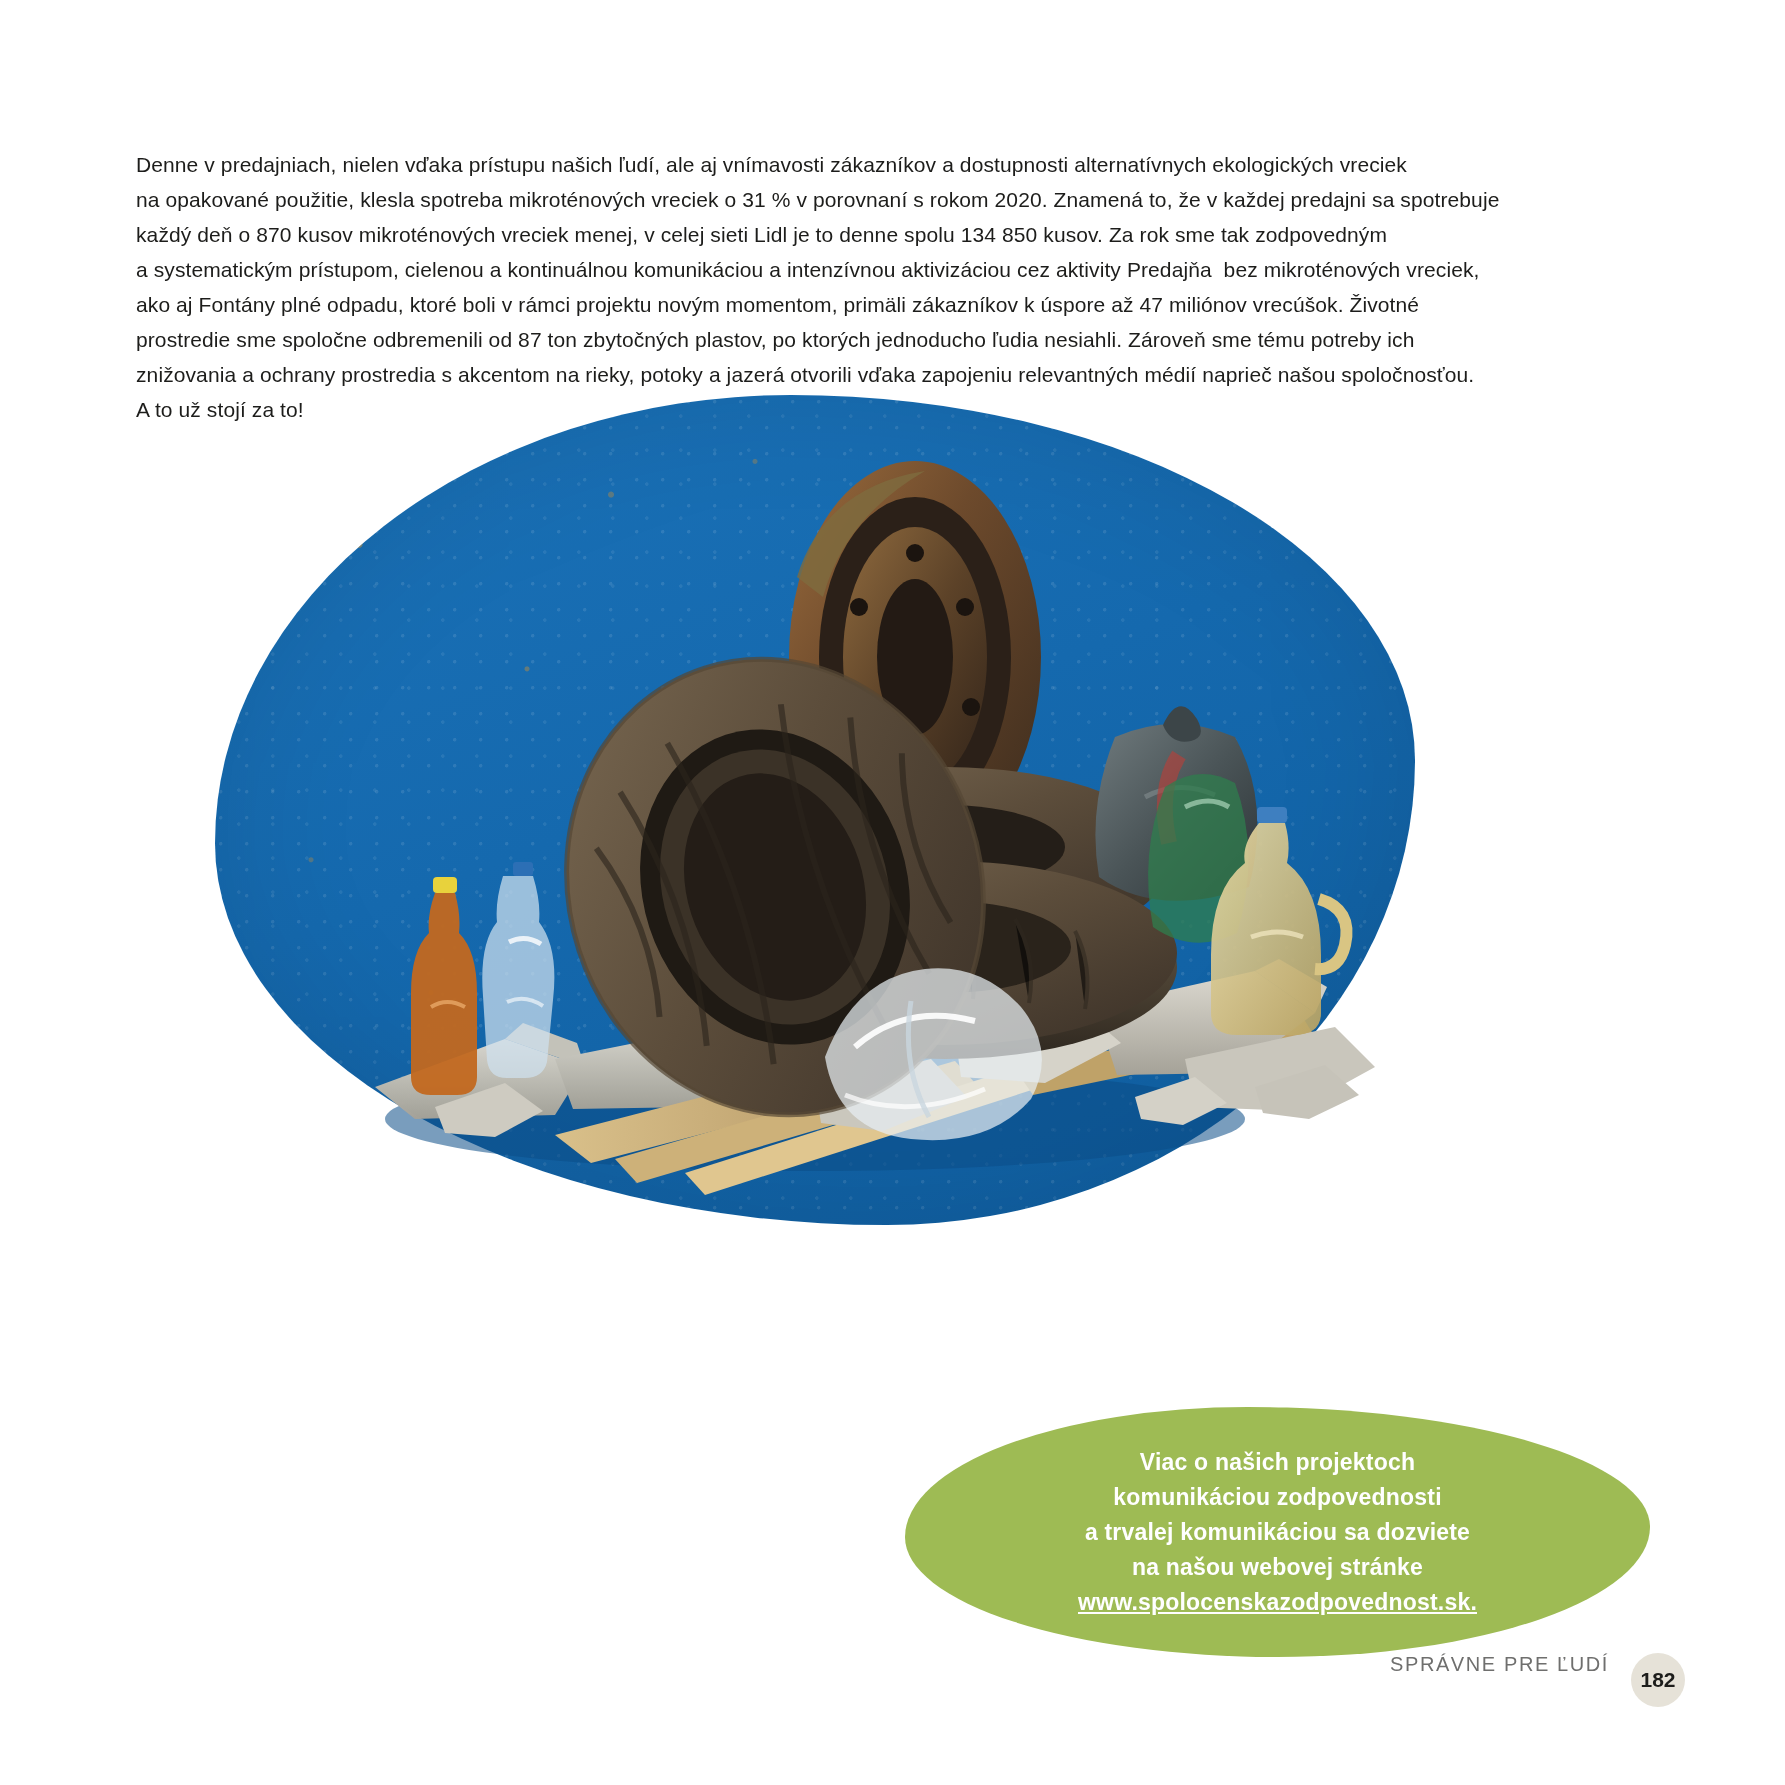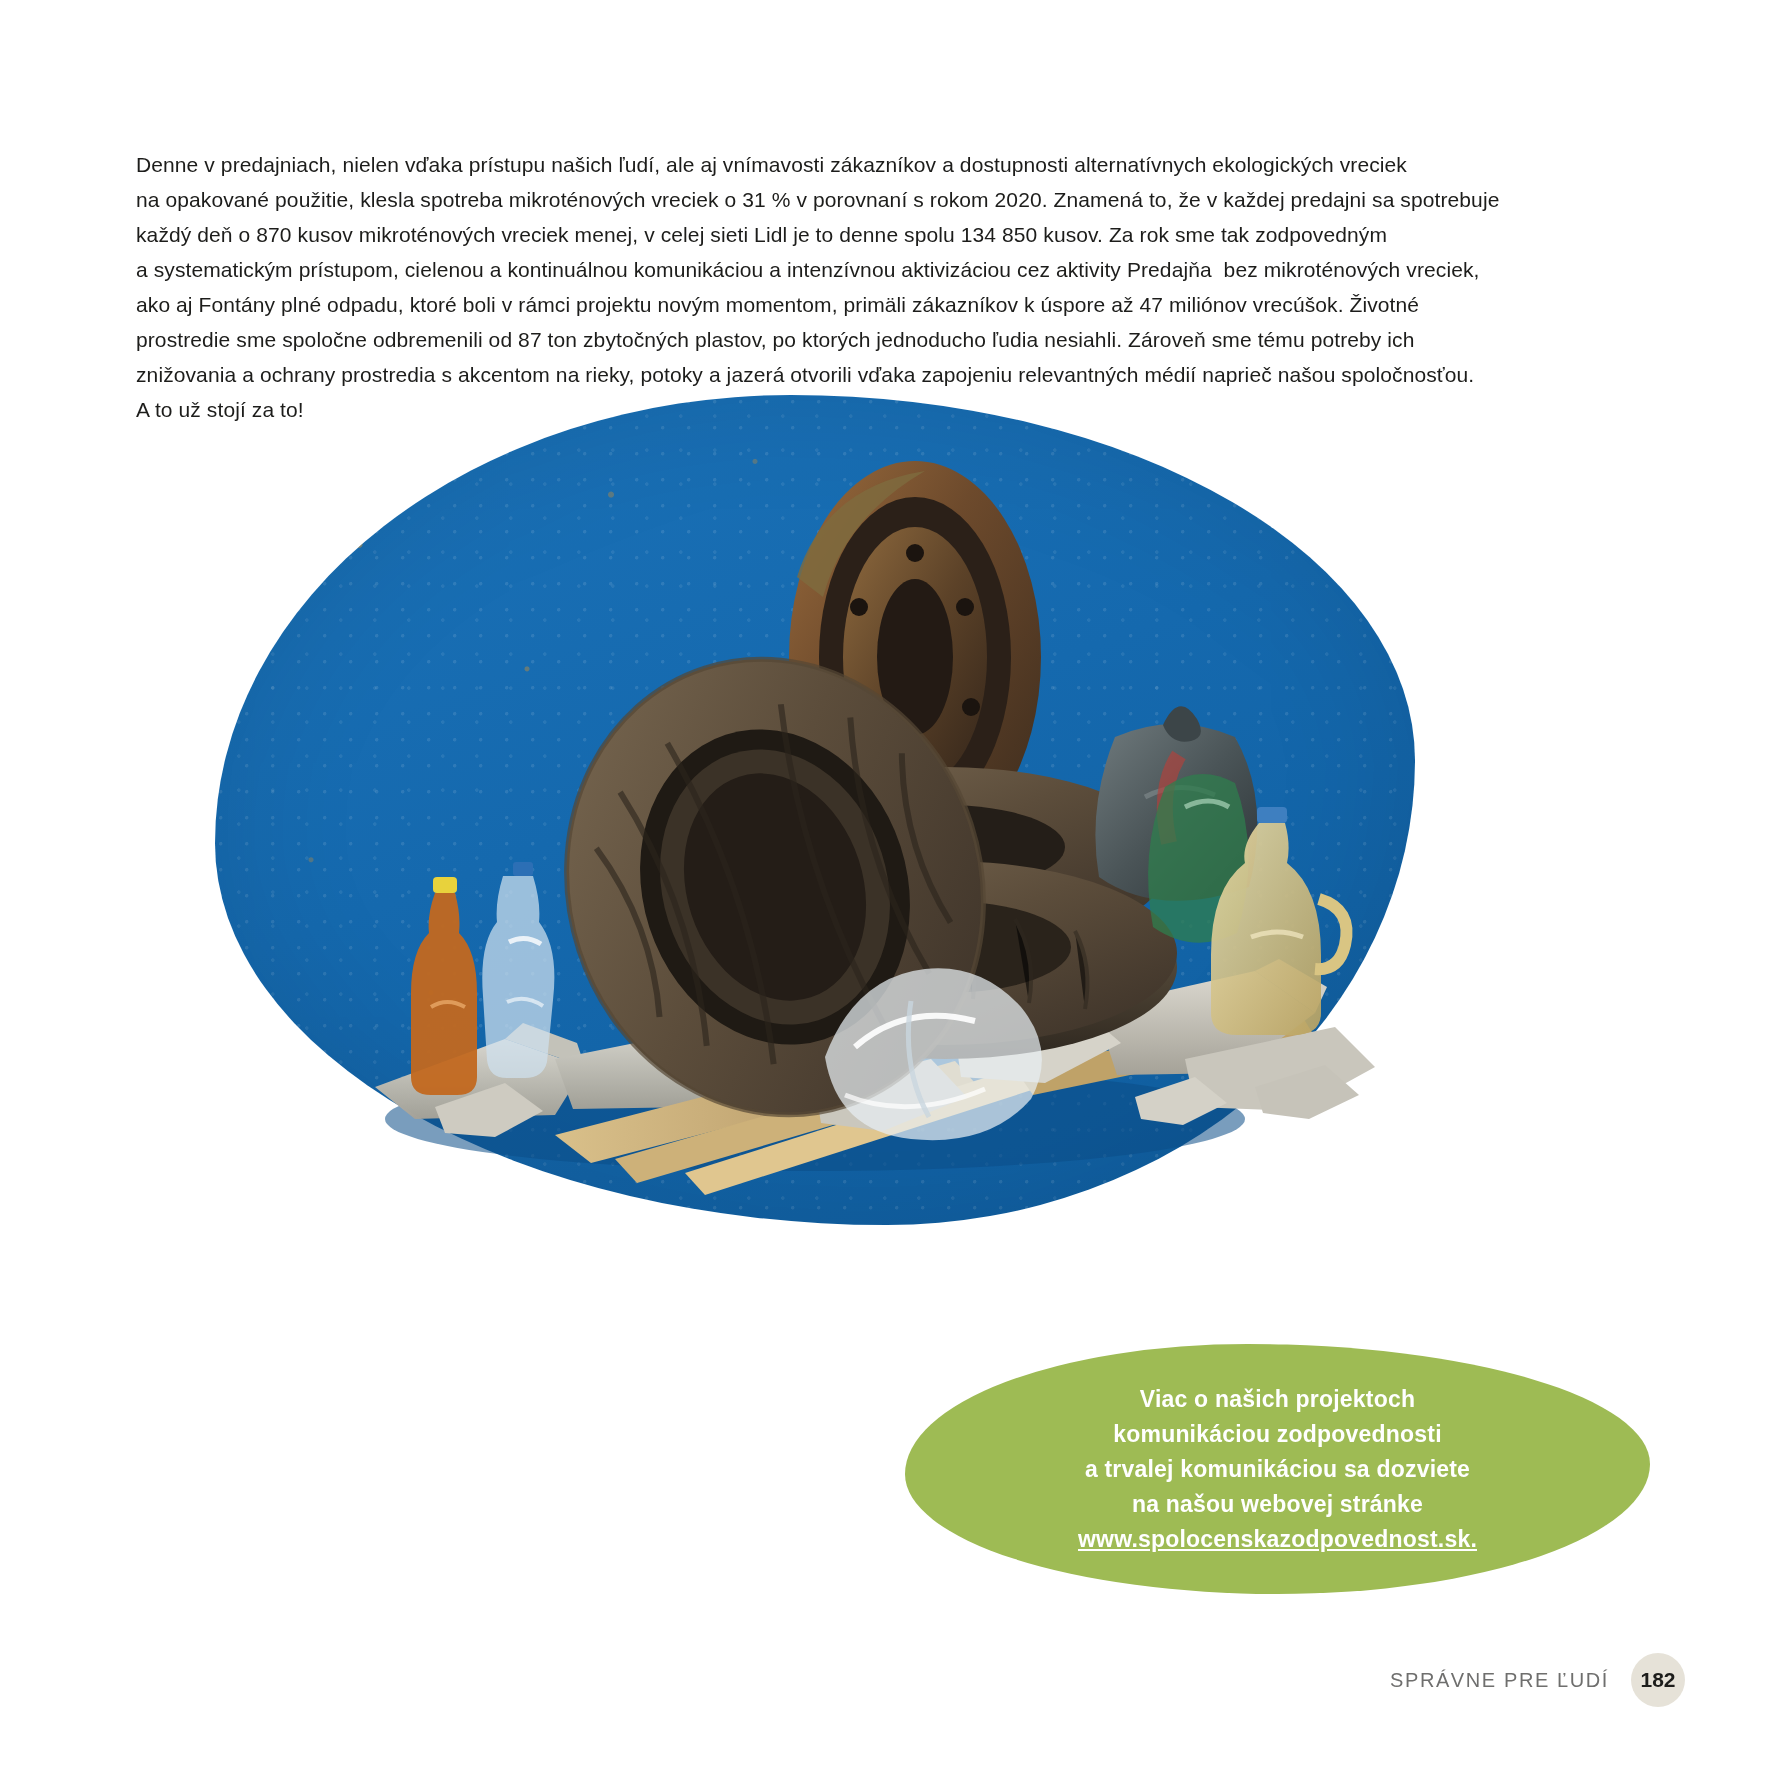--- a/index.html
+++ b/index.html
@@ -76,21 +76,21 @@
     top: 52%;
     transform: translate(-50%, -50%);
     width: 1120px;
     height: 760px;
   }
 
   
   .callout {
     position: absolute;
     left: 905px;
-    top: 1344px;
+    top: 1407px;
     width: 745px;
     height: 250px;
     text-decoration: underline;
   }
   .callout-shape {
     position: absolute;
     inset: 0;
     background: #9ebb54;
     border-radius: 46% 54% 50% 50% / 52% 48% 52% 48%;
   }
@@ -123,21 +123,20 @@
     text-decoration: underline;
     cursor: pointer;
   }
 
   
   .footer {
     position: absolute;
     right: 100px;
     bottom: 78px;
     display: flex;
-    align-items: center;
     gap: 22px;
   }
   .footer-label {
     font-size: 20px;
     letter-spacing: 1.6px;
     color: #6f6f6e;
   }
   .page-number {
     width: 54px;
     height: 54px;

